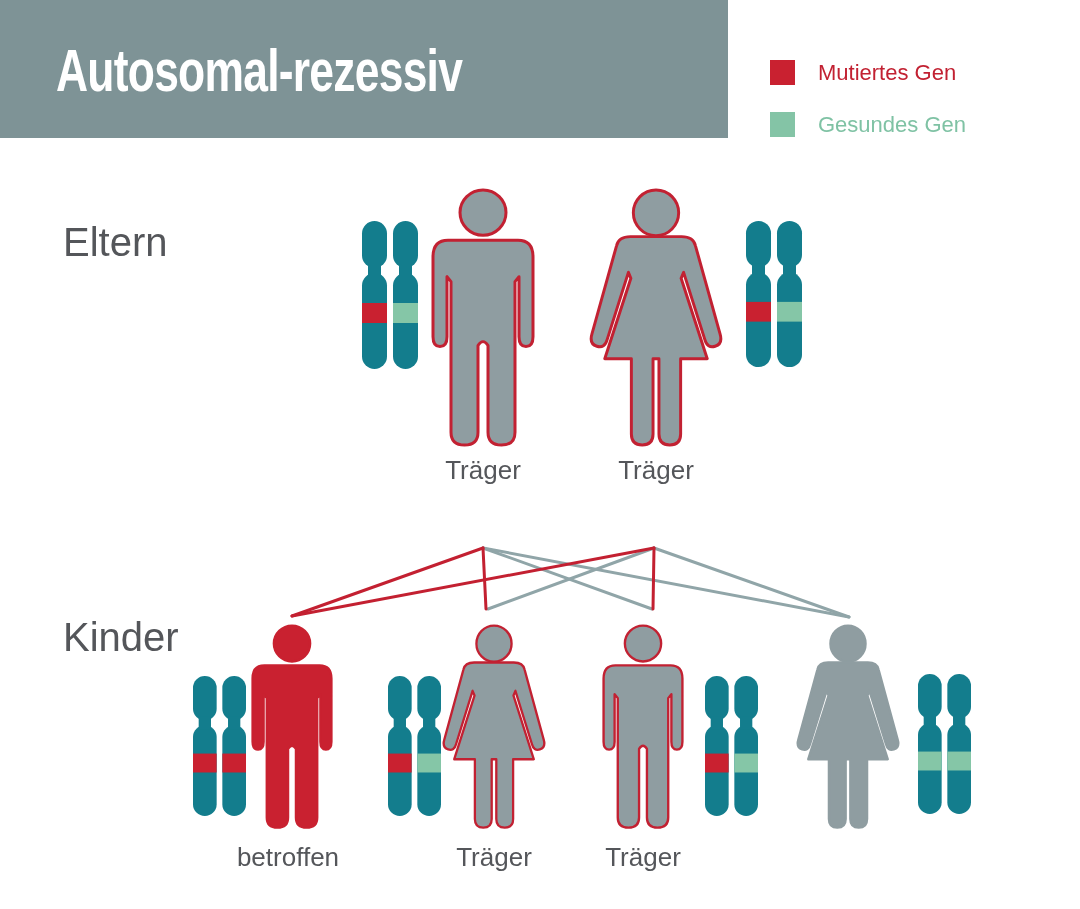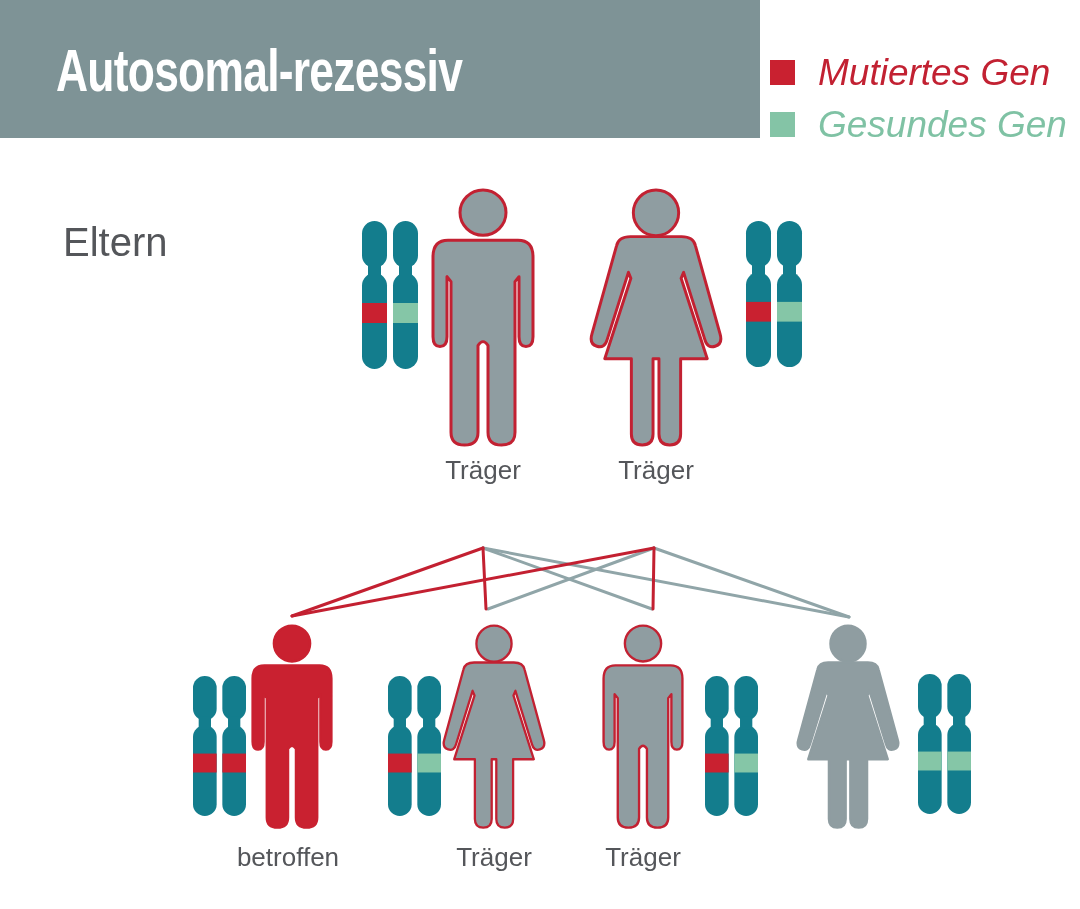--- a/index.html
+++ b/index.html
@@ -2,29 +2,29 @@
 <html><head>
 <meta charset="utf-8">
 <style>
   html,body{margin:0;padding:0;background:#fff;}
   #canvas{
     position:relative;width:1080px;height:909px;background:#ffffff;
     font-family:"Liberation Sans",sans-serif;overflow:hidden;
   }
   .abs{position:absolute;}
   
-  #header-bar{left:0;top:0;width:728px;height:138px;padding-left:32px;}
+  #header-bar{left:0;top:0;width:728px;height:138px;}
   #page-title{
     position:absolute;left:56px;top:36px;margin:0;
     font-size:60px;font-weight:bold;color:#ffffff;letter-spacing:-1px;
     transform:scaleX(.74);transform-origin:left top;white-space:nowrap;
   }
   
   .legend-swatch{width:25px;height:25px;}
-  .legend-label{font-size:37px;line-height:34px;white-space:nowrap;font-style:italic;}
+  .legend-label{font-size:22px;line-height:34px;white-space:nowrap;}
   #legend-swatch-mutated{left:770px;top:60px;}
   #legend-label-mutated{left:818px;top:56px;}
   #legend-swatch-healthy{left:770px;top:112px;}
   #legend-label-healthy{left:818px;top:108px;}
   
   .gen-label{font-size:40px;color:#54565a;line-height:42px;}
   #eltern-label{left:63px;top:221px;}
   #kinder-label{left:63px;top:616px;}
   
   .fig-label{font-size:26px;color:#54565a;text-align:center;line-height:30px;}
@@ -89,20 +89,21 @@
   <div class="abs" id="header-bar" style="background: rgb(126, 147, 150);">
     <h1 id="page-title">Autosomal-rezessiv</h1>
   </div>
 
   <div class="abs legend-swatch" id="legend-swatch-mutated" style="background: rgb(201, 33, 48);"></div>
   <div class="abs legend-label" id="legend-label-mutated" style="color: rgb(194, 33, 50);">Mutiertes Gen</div>
   <div class="abs legend-swatch" id="legend-swatch-healthy" style="background: rgb(132, 196, 166);"></div>
   <div class="abs legend-label" id="legend-label-healthy" style="color: rgb(127, 194, 164);">Gesundes Gen</div>
 
   <div class="abs gen-label" id="eltern-label">Eltern</div>
+  <div class="abs gen-label" id="kinder-label">Kinder</div>
 
   <svg class="abs" id="lines-svg" viewBox="0 0 1080 909">
     <g fill="none" stroke-width="3" stroke-linecap="round" stroke="#90a5a8">
       <line x1="483" y1="548" x2="652" y2="609"></line>
       <line x1="483" y1="548" x2="849" y2="617"></line>
       <line x1="654" y1="548" x2="488" y2="609"></line>
       <line x1="654" y1="548" x2="849" y2="617"></line>
     </g>
     <g fill="none" stroke-width="3" stroke-linecap="round" stroke="#c32031">
       <line x1="483" y1="548" x2="292" y2="616"></line>

